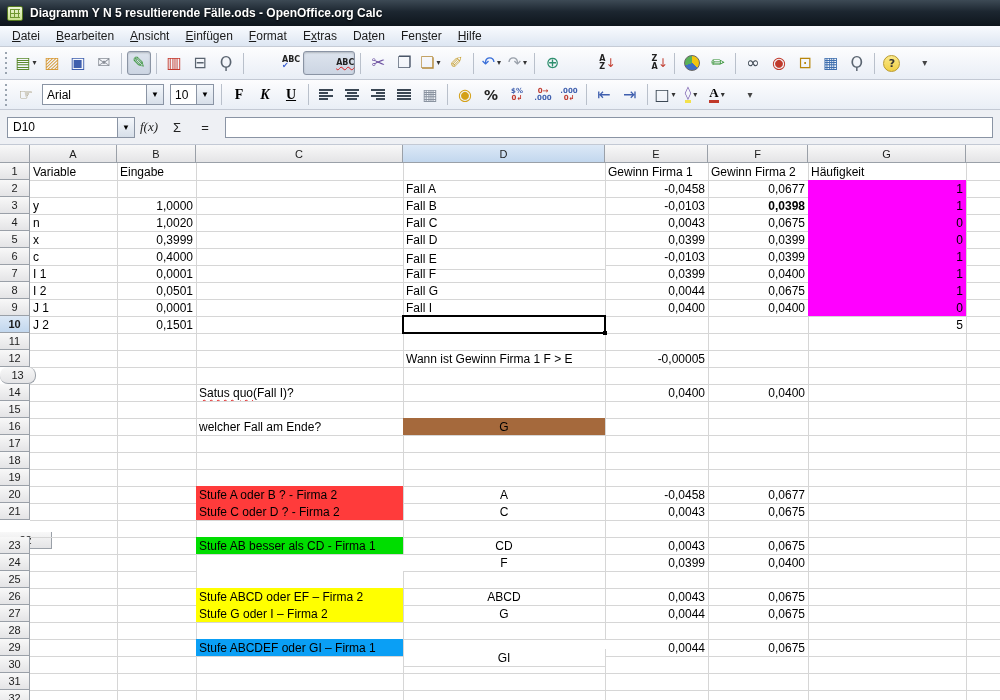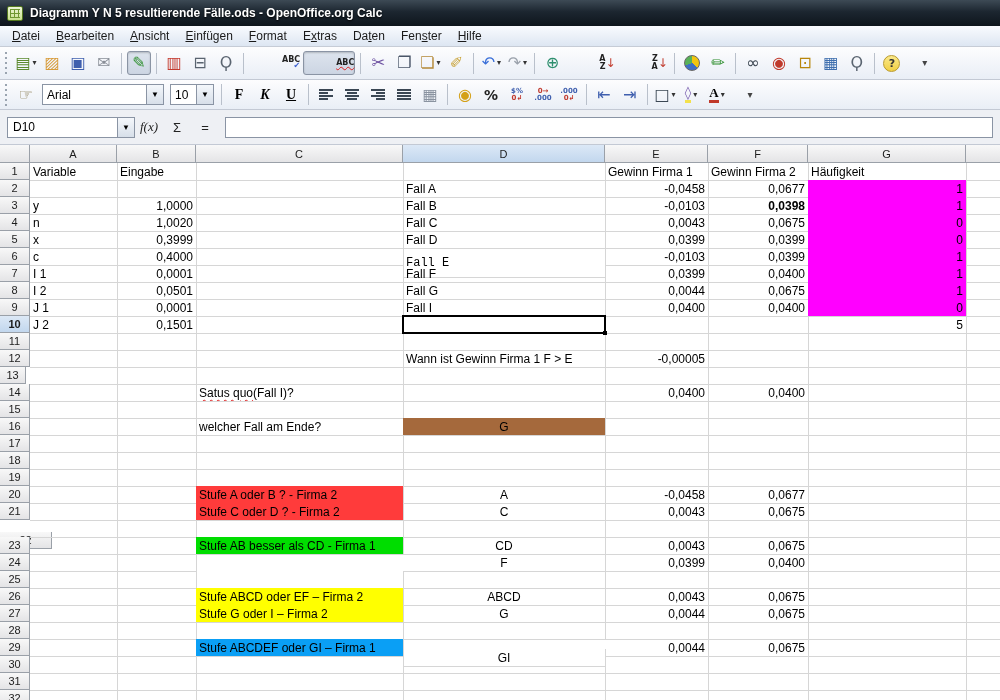--- a/index.html
+++ b/index.html
@@ -34,21 +34,21 @@
   .handle { width:5px; height:22px; margin:0 4px 0 2px;
     background:repeating-linear-gradient(#9aa4b0 0 2px, transparent 2px 5px);
     background-size:2px 100%; background-repeat:no-repeat; background-position:1px 0; }
   .sep { width:1px; height:21px; background:#b9c0cb; margin:0 4px; flex:0 0 1px; }
   .tb-btn { min-width:24px; height:24px; display:flex; align-items:center; justify-content:center;
     border:1px solid transparent; border-radius:3px; margin:0 1px; font-size:16px;
     font-family:"DejaVu Sans",sans-serif; line-height:1; cursor:default; }
   .tb-btn.toggled { border:1px solid #8a94a4; background:linear-gradient(#dde4ee,#ccd5e3);
     box-shadow:inset 0 1px 2px rgba(0,0,0,.2); }
   .dd-arrow { font-size:8px; color:#333; margin-left:2px; font-family:"DejaVu Sans",sans-serif; }
-  .stack { display:flex; flex-direction:column; align-items:flex-end; line-height:1;margin-left:32px; }
+  .stack { display:flex; flex-direction:column; align-items:flex-start; line-height:1;margin-left:32px; }
   .stack span { font-size:8px; font-weight:bold; color:#222; }
   .abc-top { font-size:8px; font-weight:bold; color:#222; letter-spacing:0; }
   .abc-check { font-size:11px; margin-top:-2px; }
   .abc-wavy { text-decoration:underline wavy #e02020; text-decoration-thickness:1px; }
   .pie { width:16px; height:16px; border-radius:50%; border:1px solid #666;
     background:conic-gradient(#f2c50f 0 130deg,#3f6fc4 130deg 250deg,#58b158 250deg 360deg); }
   .help-badge { width:17px; height:17px; border-radius:50%; background:linear-gradient(#fbe98a,#f0cf44);
     border:1px solid #b99a2e; font-size:11px; font-weight:bold; color:#333;
     display:flex; align-items:center; justify-content:center; }
   .bars { width:14px; height:11px; display:flex; flex-direction:column; justify-content:space-between; }
@@ -409,21 +409,21 @@
       <div class="cell" style="left: 196px; top: 86px; width: 208px; height: 18px;"></div>
       <div class="cell" style="left: 403px; top: 86px; width: 203px; height: 18px;">Fall D</div>
       <div class="cell r" style="left: 605px; top: 86px; width: 104px; height: 18px;">0,0399</div>
       <div class="cell r" style="left: 708px; top: 86px; width: 101px; height: 18px;">0,0399</div>
       <div class="cell r" style="left: 808px; top: 86px; width: 159px; height: 18px; background: rgb(255, 0, 255);">0</div>
       <div class="cell" style="left: 966px; top: 86px; width: 36px; height: 18px;"></div>
       <div class="hdr" style="left: 0px; top: 103px; width: 30px; height: 17px;">6</div>
       <div class="cell" style="left: 30px; top: 103px; width: 88px; height: 18px;">c</div>
       <div class="cell r" style="left: 117px; top: 103px; width: 80px; height: 18px;">0,4000</div>
       <div class="cell" style="left: 196px; top: 103px; width: 208px; height: 18px;"></div>
-      <div class="cell" style="left: 403px; top: 103px; width: 203px; height: 30px; font-family: Liberation Mono, monospace;">Fall E</div>
+      <div class="cell" style="left: 403px; top: 103px; width: 203px; height: 22px;">Fall E</div>
       <div class="cell r" style="left: 605px; top: 103px; width: 104px; height: 18px;">-0,0103</div>
       <div class="cell r" style="left: 708px; top: 103px; width: 101px; height: 18px;">0,0399</div>
       <div class="cell r" style="left: 808px; top: 103px; width: 159px; height: 18px; background: rgb(255, 0, 255);">1</div>
       <div class="cell" style="left: 966px; top: 103px; width: 36px; height: 18px;"></div>
       <div class="hdr" style="left: 0px; top: 120px; width: 30px; height: 17px;">7</div>
       <div class="cell" style="left: 30px; top: 120px; width: 88px; height: 18px;">I 1</div>
       <div class="cell r" style="left: 117px; top: 120px; width: 80px; height: 18px;">0,0001</div>
       <div class="cell" style="left: 196px; top: 120px; width: 208px; height: 18px;"></div>
       <div class="cell" style="left: 403px; top: 120px; width: 203px; height: 18px;">Fall F</div>
       <div class="cell r" style="left: 605px; top: 120px; width: 104px; height: 18px;">0,0399</div>
@@ -468,21 +468,21 @@
       <div class="cell" style="left: 966px; top: 188px; width: 36px; height: 18px;"></div>
       <div class="hdr" style="left: 0px; top: 205px; width: 30px; height: 17px;">12</div>
       <div class="cell" style="left: 30px; top: 205px; width: 88px; height: 18px;"></div>
       <div class="cell" style="left: 117px; top: 205px; width: 80px; height: 18px;"></div>
       <div class="cell" style="left: 196px; top: 205px; width: 208px; height: 18px;"></div>
       <div class="cell" style="left: 403px; top: 205px; width: 203px; height: 18px;">Wann ist Gewinn Firma 1 F &gt; E</div>
       <div class="cell r" style="left: 605px; top: 205px; width: 104px; height: 18px;">-0,00005</div>
       <div class="cell" style="left: 708px; top: 205px; width: 101px; height: 18px;"></div>
       <div class="cell" style="left: 808px; top: 205px; width: 159px; height: 18px;"></div>
       <div class="cell" style="left: 966px; top: 205px; width: 36px; height: 18px;"></div>
-      <div class="hdr" style="left: 0px; top: 222px; width: 26px; height: 17px;">13</div>
+      <div class="hdr" style="left: 0px; top: 222px; width: 36px; height: 17px; border-radius: 8px;">13</div>
       <div class="cell" style="left: 30px; top: 222px; width: 88px; height: 18px;"></div>
       <div class="cell" style="left: 117px; top: 222px; width: 80px; height: 18px;"></div>
       <div class="cell" style="left: 196px; top: 222px; width: 208px; height: 18px;"></div>
       <div class="cell" style="left: 403px; top: 222px; width: 203px; height: 18px;"></div>
       <div class="cell" style="left: 605px; top: 222px; width: 104px; height: 18px;"></div>
       <div class="cell" style="left: 708px; top: 222px; width: 101px; height: 18px;"></div>
       <div class="cell" style="left: 808px; top: 222px; width: 159px; height: 18px;"></div>
       <div class="cell" style="left: 966px; top: 222px; width: 36px; height: 18px;"></div>
       <div class="hdr" style="left: 0px; top: 239px; width: 30px; height: 17px;">14</div>
       <div class="cell" style="left: 30px; top: 239px; width: 88px; height: 18px;"></div>

